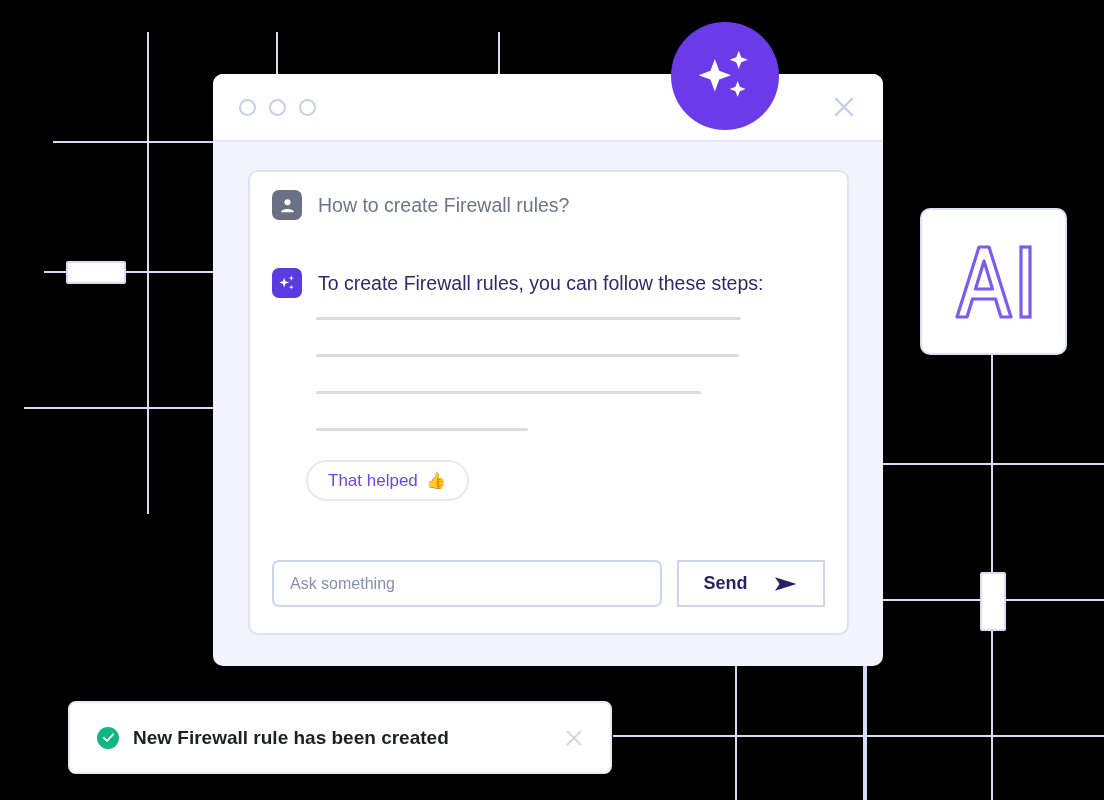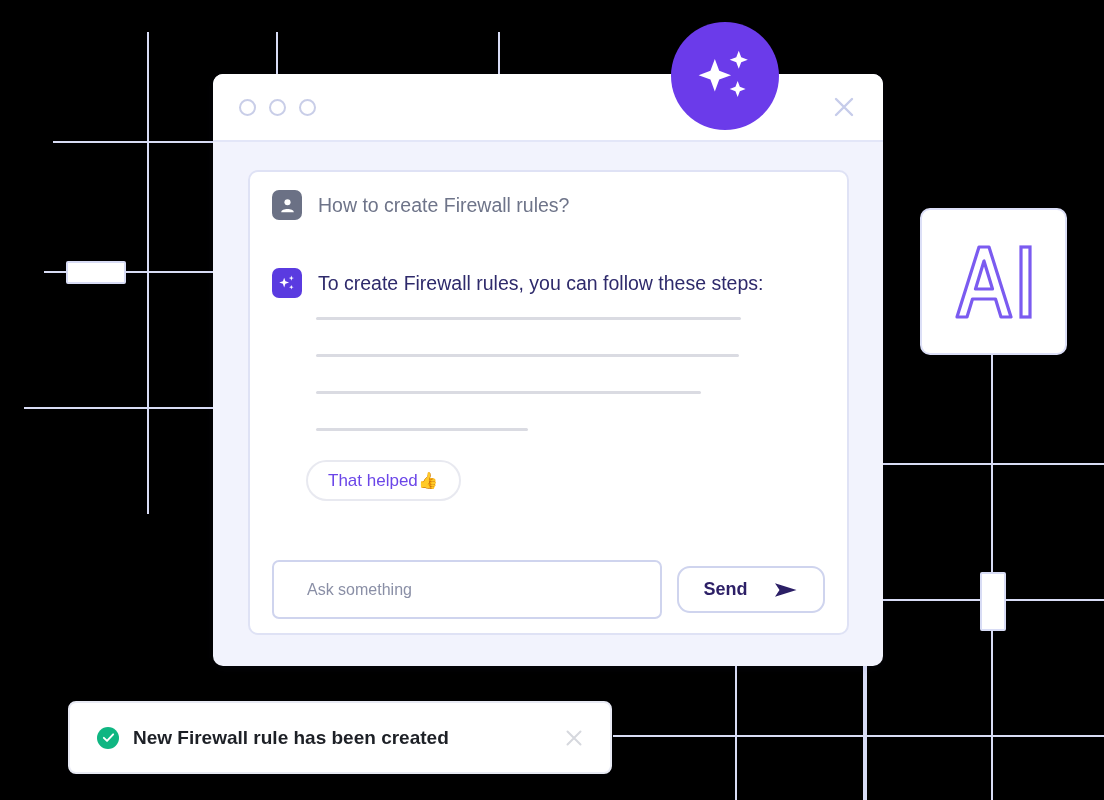--- a/index.html
+++ b/index.html
@@ -91,42 +91,42 @@
   }
 
   .skeletons { position: absolute; left: 66px; top: 145px; }
   .sk { height: 3px; background: #DADBE2; border-radius: 2px; margin-bottom: 34px; }
 
   .helped-btn {
     position: absolute; left: 56px; top: 288px;
     height: 41px; padding: 0 20px;
     background: #FFFFFF; border: 2px solid #E8E9F0;
     border-radius: 21px;
-    display: flex; align-items: center; gap: 1px;
+    display: flex; align-items: center; gap: 9px;
     font-size: 17px; color: #6B46E8; cursor: pointer;
     font-family: "Liberation Sans", sans-serif;
   }
   .thumb { font-size: 16px; }
 
   .input-row {
     position: absolute; left: 22px; top: 388px;
     display: flex; gap: 15px; align-items: center;
   }
   .ask-input {
-    width: 390px; height: 59px;
+    width: 390px; height: 47px;
     background: #FFFFFF;
     border: 2px solid #CFD4EE; border-radius: 7px;
-    padding: 0 33px; font-size: 16px; color: #3B3F55;
+    padding: 0 16px; font-size: 16px; color: #3B3F55;
     font-family: "Liberation Sans", sans-serif; outline: none;
   }
   .ask-input::placeholder { color: #8A8FA6; }
   .send-btn {
     width: 148px; height: 47px;
     background: #FFFFFF;
-    border: 2px solid #CFD4EE; border-radius: 13px;
+    border: 2px solid #CFD4EE; border-radius: 0;
     display: flex; align-items: center; justify-content: center; gap: 26px;
     cursor: pointer; font-family: "Liberation Sans", sans-serif;
   }
   .send-label { font-size: 18px; font-weight: bold; color: #2C1F66; }
 
   
   .toast {
     position: absolute; left: 68px; top: 701px;
     width: 544px; height: 73px;
     background: #FFFFFF; border: 2px solid #E8EAF4;

